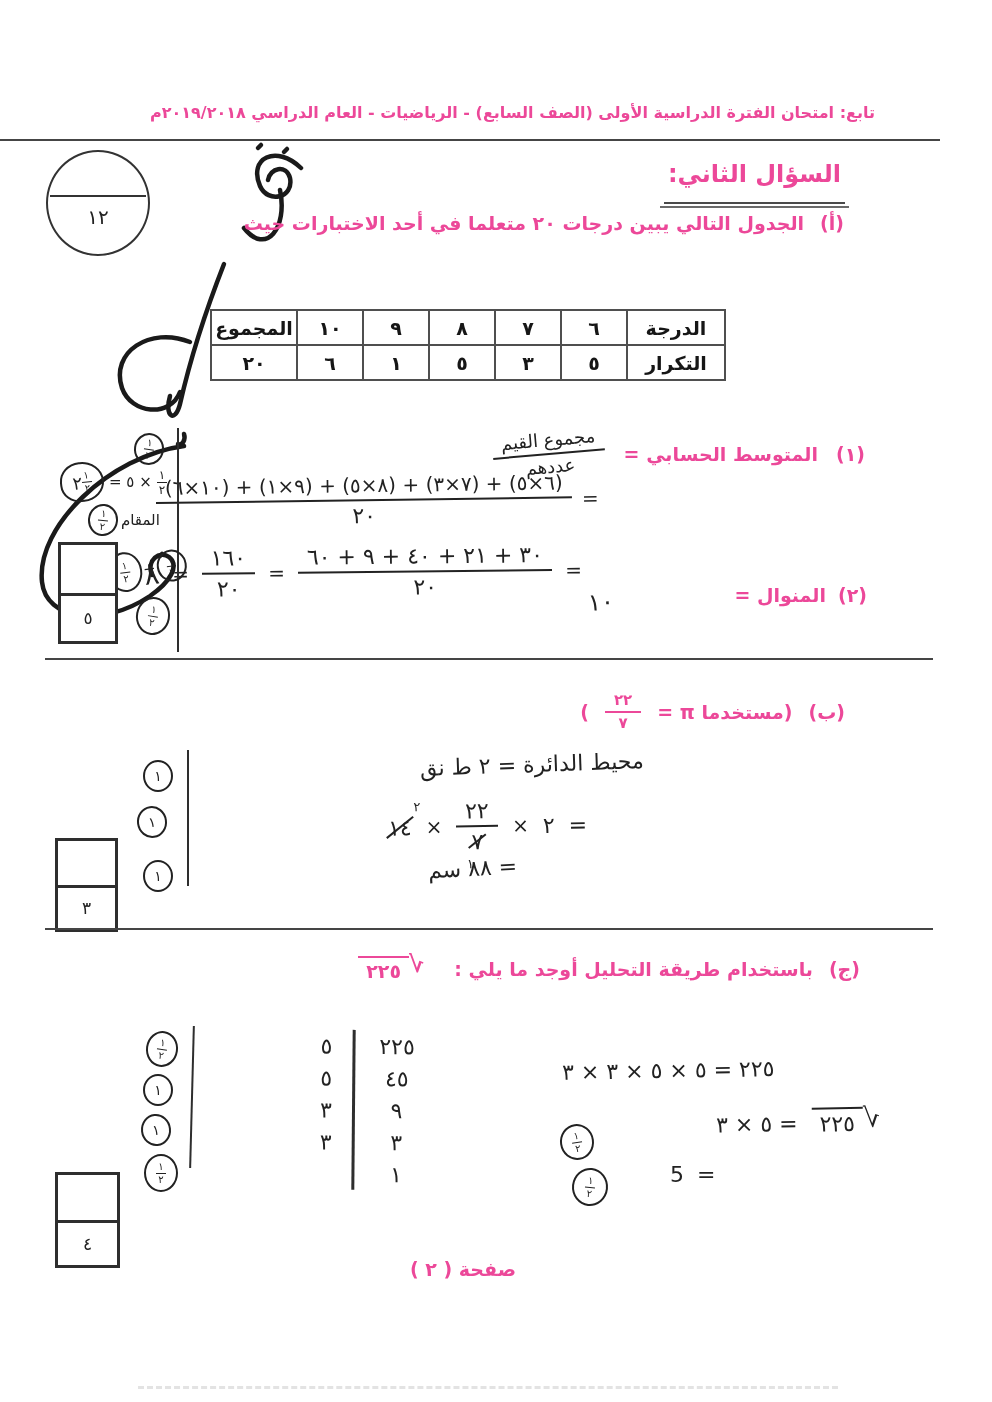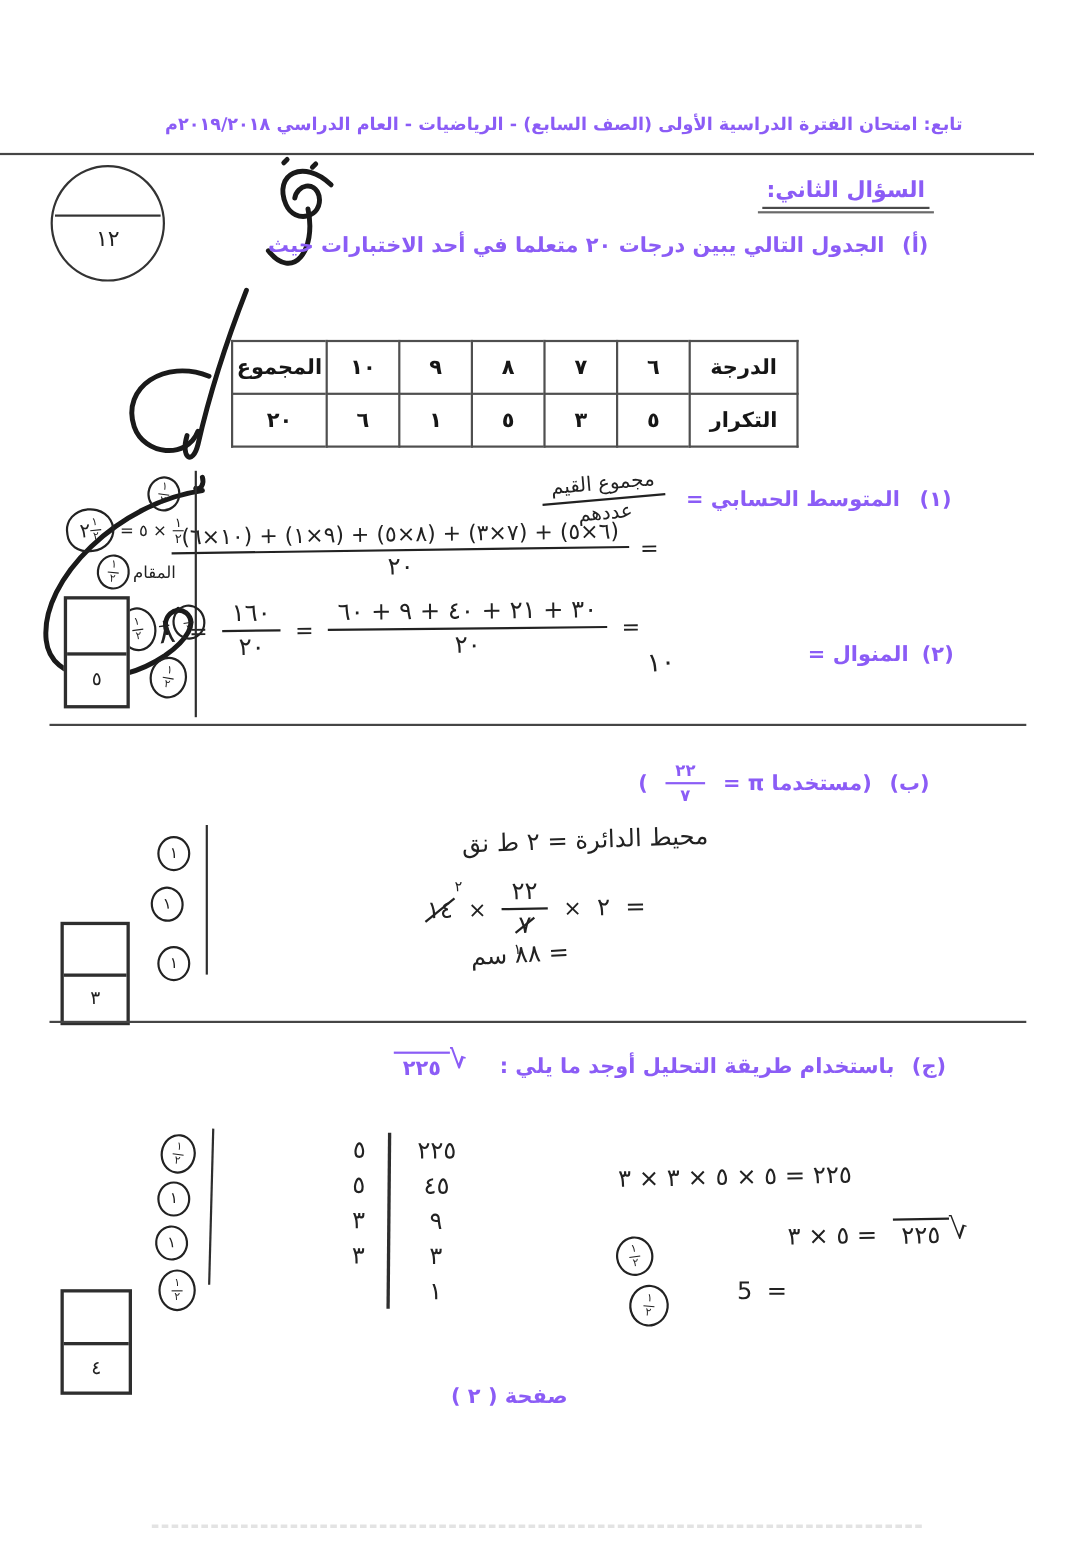--- a/index.html
+++ b/index.html
@@ -4,21 +4,21 @@
 <style>
   * { margin:0; padding:0; box-sizing:border-box; }
   html,body { background:#9a9a9a; }
   body { font-family:"DejaVu Sans", sans-serif; }
   .page {
     position:relative; width:992px; height:1402px; margin:0 auto;
     background:#ffffff; overflow:hidden; direction:rtl;
     color:#141414;
   }
   .abs { position:absolute; }
-  .print { font-weight:bold; color:#8b5cf6; }
+  .print { font-weight:bold; color:#ec4899; }
   .hand  { font-weight:normal; color:#222222; }
   .row-rtl { display:flex; direction:rtl; align-items:center; }
 
   
   .frac { display:inline-flex; flex-direction:column; align-items:center; line-height:1.15; }
   .frac .ftop { border-bottom:2px solid currentColor; padding:0 9px 2px; }
   .frac .fbot { padding-top:2px; }
 
   
   .cmark { display:inline-flex; align-items:center; justify-content:center;
@@ -45,26 +45,26 @@
   .marks-box .cell-bot { flex:1; display:flex; align-items:center; justify-content:center;
                          font-size:17px; color:#222; }
 
   
   .rad { display:inline-flex; direction:ltr; align-items:flex-start; }
   .rad .rad-num { border-top:2.5px solid currentColor; padding:2px 8px 0; }
   .rad .rad-hook { display:inline-block; transform:scaleX(-1) translateY(-5px); font-size:1.2em; }
 
   
   .exam-header { font-size:16px; letter-spacing:0; }
-  .q-title { font-size:20px; position:relative; padding:0 4px 4px; border-bottom:2px solid #4a4a4a; }
+  .q-title { font-size:24px; position:relative; padding:0 4px 14px; border-bottom:2px solid #4a4a4a; }
   .q-title::after { content:""; position:absolute; right:-4px; left:-4px; bottom:-6px; height:2px; background:#6a6a6a; }
 
   
   table.scores { border-collapse:collapse; direction:rtl; }
-  table.scores td { border:2px solid #4f4f4f; height:48px; text-align:center;
+  table.scores td { border:2px solid #4f4f4f; height:35px; text-align:center;
                     font-size:19px; font-weight:bold; color:#161616; }
   table.scores td:nth-child(1) { width:98px; }
   table.scores td:nth-child(n+2) { width:66px; }
   table.scores td:nth-child(7) { width:86px; }
 
   
   .grade-circle { border:2px solid #333; border-radius:50%; }
   .grade-line { position:absolute; left:2px; right:2px; top:42%; height:2px; background:#333; }
   .grade-val { position:absolute; left:0; right:0; top:52%; text-align:center; font-size:20px; color:#222; }
 

